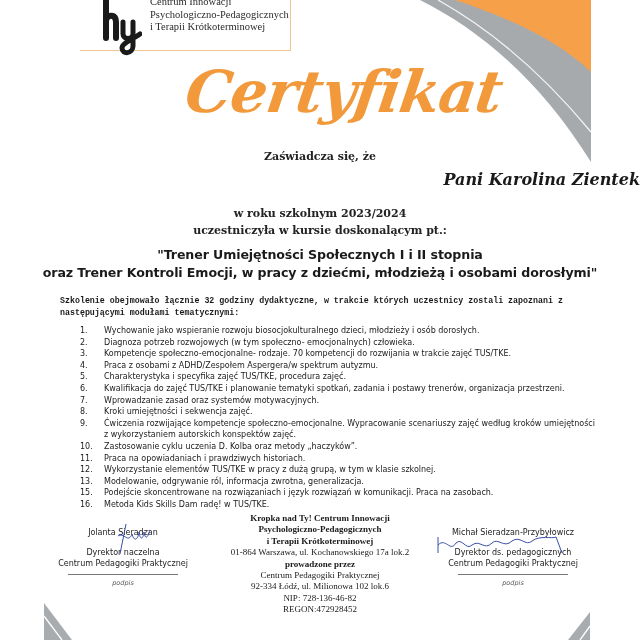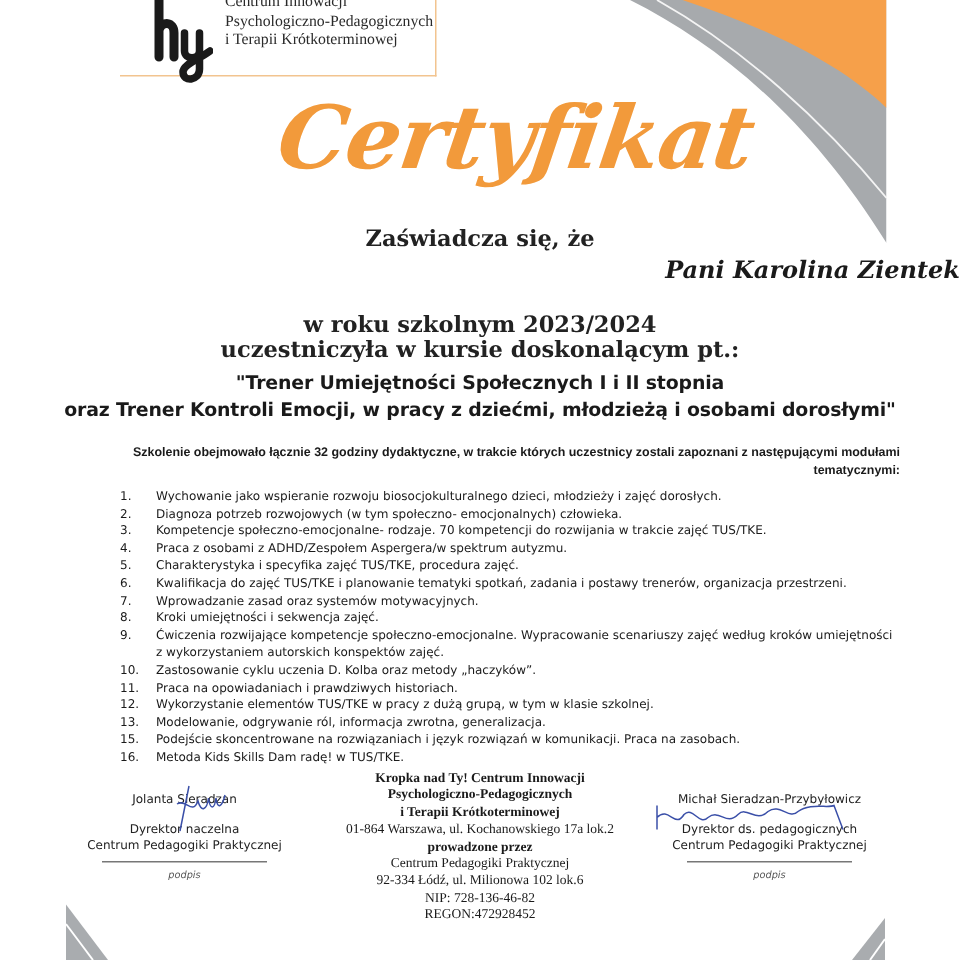--- a/index.html
+++ b/index.html
@@ -34,39 +34,39 @@
       font-family: "DejaVu Serif", serif;
       font-style: italic; font-weight: bold;
       font-size: 58px; letter-spacing: -1px;
       color: #f29a3b;
       transform: skewX(-8deg);
     }
 
     .center-line {
       position: absolute; left: 0; width: 640px; text-align: center;
       font-family: "DejaVu Serif", serif; font-weight: bold;
-      font-size: 15px; color: #222;
+      font-size: 11px; color: #222;
     }
     .name {
       position: absolute; left: 0; width: 640px; text-align: right;
       top: 170px;
       font-family: "DejaVu Serif", serif; font-style: italic; font-weight: bold;
       font-size: 16px; color: #1a1a1a;
     }
     .course {
       position: absolute; left: 0; width: 640px; text-align: center;
       top: 246px;
       font-family: "DejaVu Sans", sans-serif; font-weight: bold;
       font-size: 12.6px; line-height: 18px; color: #1a1a1a;
       letter-spacing: -0.1px;
     }
     .intro {
       position: absolute; left: 60px; top: 295px; width: 540px;
-      font-family: Liberation Sans, sans-serif; font-weight: bold;
-      font-size: 8.3px; line-height: 12px; color: #1a1a1a; text-align: right;
+      font-family: Liberation Mono, monospace; font-weight: bold;
+      font-size: 8.3px; line-height: 12px; color: #1a1a1a;
     }
     .modules {
       position: absolute; left: 60px; top: 325px; width: 540px;
       margin: 0; padding: 0; list-style: none;
       font-family: "DejaVu Sans", sans-serif;
       font-size: 8px; line-height: 11.6px; color: #1a1a1a;
     }
     .modules li { display: flex; }
     .modules .num { width: 20px; flex: 0 0 20px; text-align: left; padding-left: 20px; box-sizing: content-box; }
     .modules .txt { flex: 1; padding-left: 4px; }
@@ -129,21 +129,21 @@
 <div class="course">
   <div>"Trener Umiejętności Społecznych I i II stopnia</div>
   <div>oraz Trener Kontroli Emocji, w pracy z dziećmi, młodzieżą i osobami dorosłymi"</div>
 </div>
 
 <div class="intro">Szkolenie obejmowało łącznie 32 godziny dydaktyczne, w trakcie których uczestnicy zostali zapoznani  z następującymi modułami tematycznymi:</div>
 
 <ol class="modules">
   <li>
       <span class="num">1.</span>
-      <span class="txt">Wychowanie jako wspieranie rozwoju biosocjokulturalnego dzieci, młodzieży i zajęć dorosłych.</span>
+      <span class="txt">Wychowanie jako wspieranie rozwoju biosocjokulturalnego dzieci, młodzieży i osób dorosłych.</span>
     </li>
   <li>
       <span class="num">2.</span>
       <span class="txt">Diagnoza potrzeb rozwojowych (w tym społeczno- emocjonalnych) człowieka.</span>
     </li>
   <li>
       <span class="num">3.</span>
       <span class="txt">Kompetencje społeczno-emocjonalne- rodzaje. 70 kompetencji do rozwijania w trakcie zajęć TUS/TKE.</span>
     </li>
   <li>

